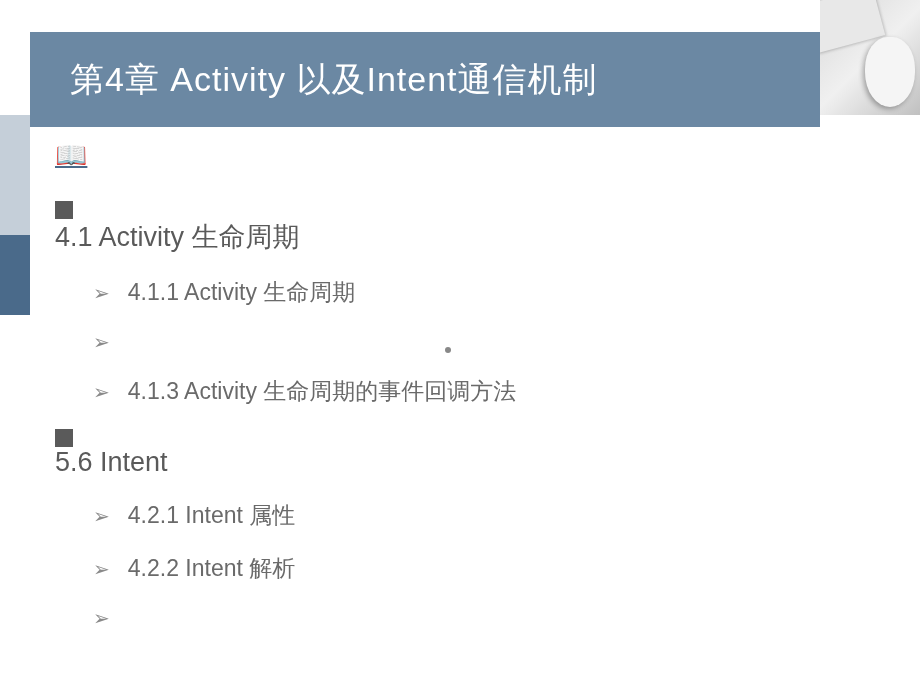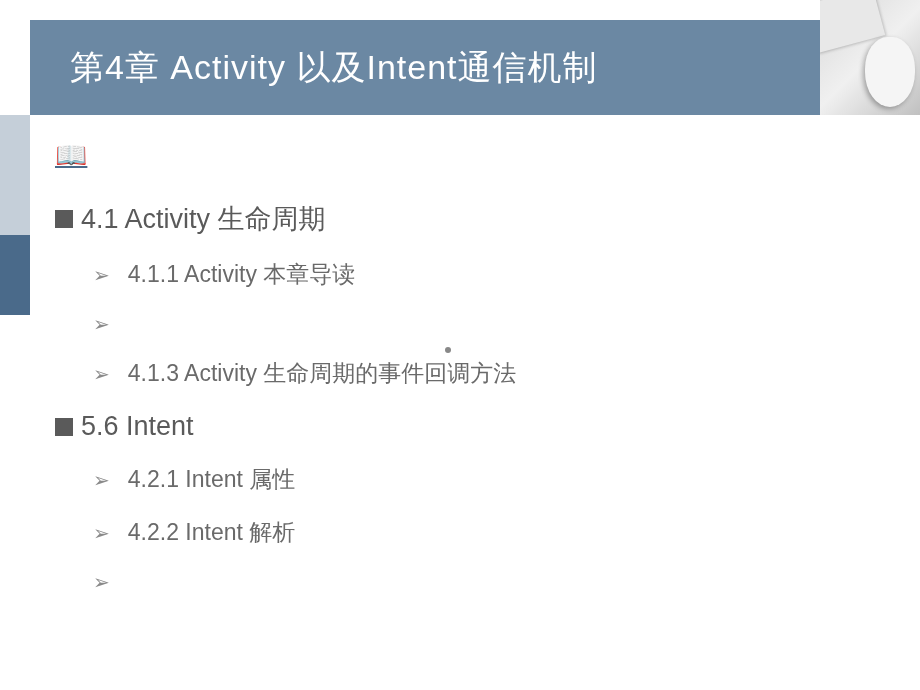--- a/index.html
+++ b/index.html
@@ -63,21 +63,21 @@
       height: 80px;
       background: #4a6a8a;
     }
     .bar-white {
       height: 375px;
       background: #ffffff;
     }
     .title-bar {
       position: absolute;
       left: 30px;
-      top: 20px;
+      top: 32px;
       width: 790px;
       height: 95px;
       background: #6b88a3;
       display: flex;
       align-items: center;
       padding-left: 40px;
     }
     .title-text {
       color: #ffffff;
       font-size: 34px;
@@ -98,24 +98,24 @@
       display: flex;
       align-items: center;
     }
     .book-icon {
       display: inline-block;
       margin-right: 4px;
       font-size: 26px;
     }
     .section-item {
       display: flex;
-      align-items: center;
       margin-bottom: 22px;
       color: #5a5a5a;
       font-size: 27px;
+      flex-direction: column;
     }
     .square-bullet {
       width: 18px;
       height: 18px;
       background: #5a5a5a;
       margin-right: 8px;
       flex-shrink: 0;
     }
     .sub-item {
       display: flex;
@@ -163,21 +163,21 @@
   <div class="guide-heading">
     <span class="book-icon">📖</span>
   </div>
 
   <div class="section-item">
     <div class="square-bullet"></div>
     <span>4.1 Activity 生命周期</span>
   </div>
   <div class="sub-item">
     <span class="chevron">➢</span>
-    <span>4.1.1 Activity 本章导读</span>
+    <span>4.1.1 Activity 生命周期</span>
   </div>
   <div class="sub-item">
     <span class="chevron">➢</span>
   </div>
   <div class="sub-item">
     <span class="chevron">➢</span>
     <span>4.1.3 Activity 生命周期的事件回调方法</span>
   </div>
 
   <div class="section-item">

